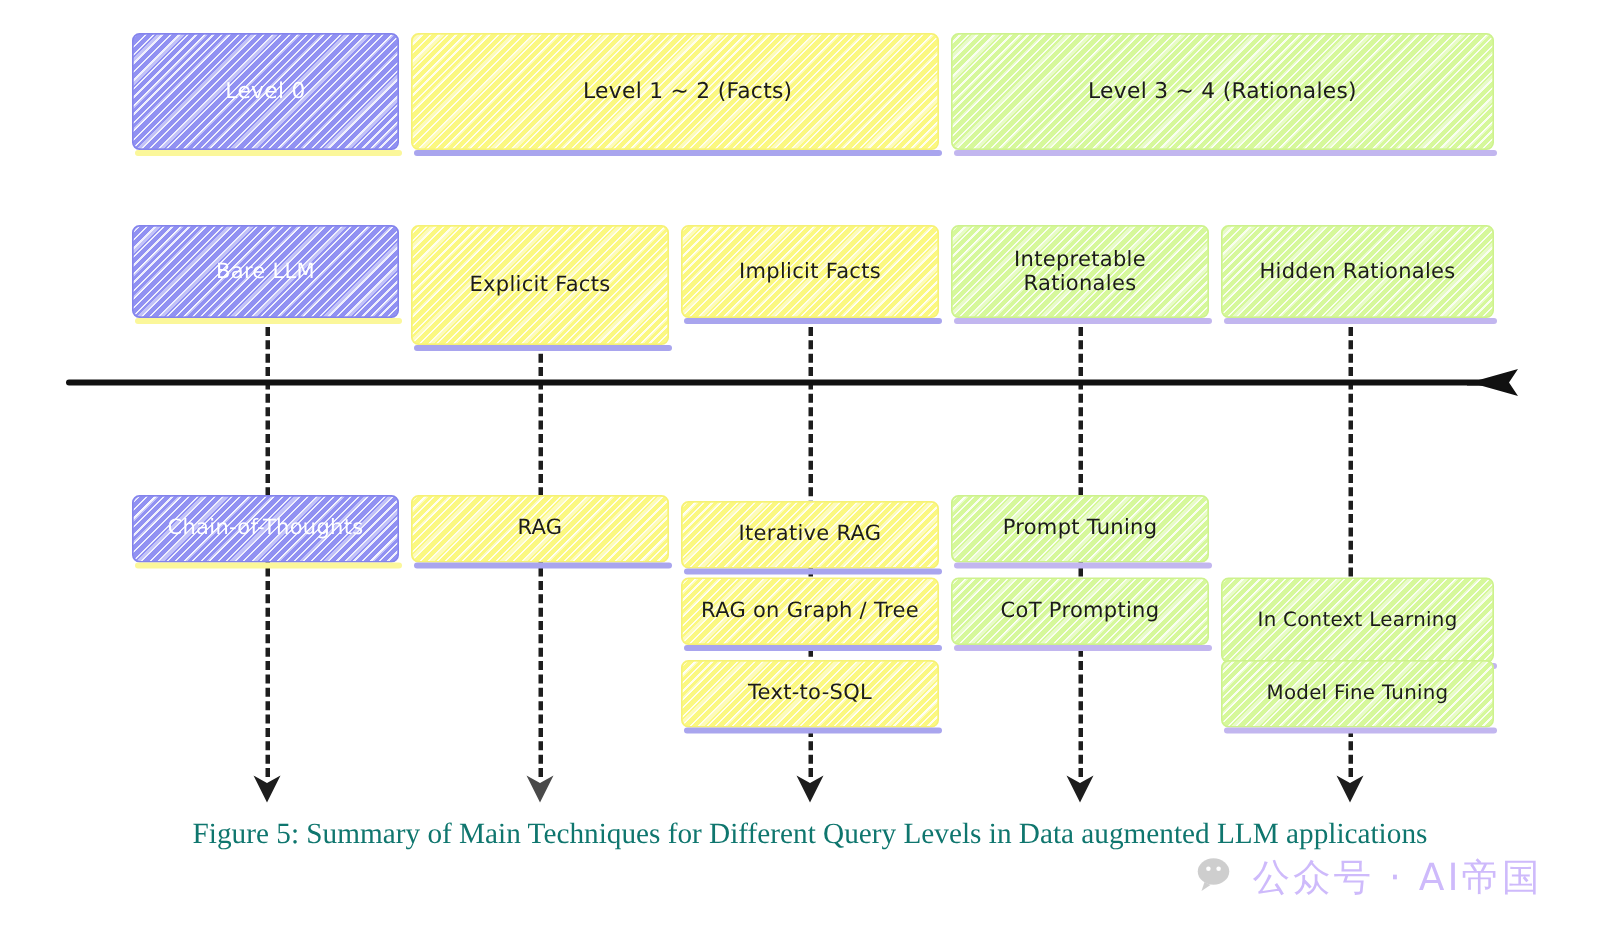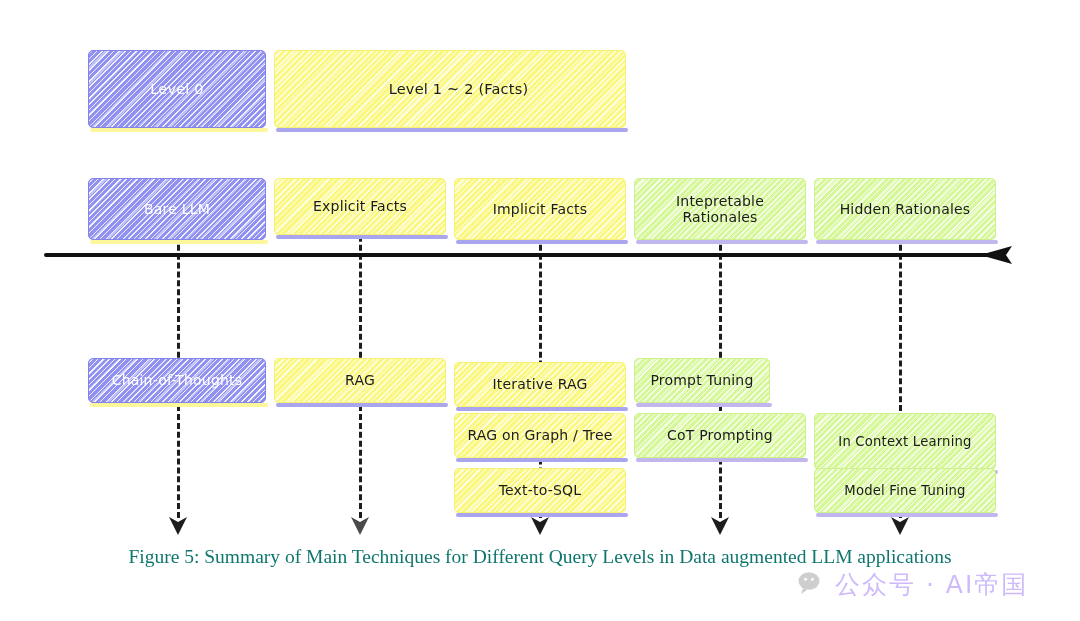--- a/index.html
+++ b/index.html
@@ -30,21 +30,20 @@
     align-items: center;
     justify-content: center;
     text-align: center;
     line-height: 1.15;
     border-radius: 5px;
     font-family: "DejaVu Sans", sans-serif;
     font-size: 14px;
     letter-spacing: 0.2px;
     color: #1b1b1b;
     z-index: 3;
-    margin-top: 28px;
   }
   .sbox .lbl {
     position: relative;
     z-index: 4;
     white-space: pre-line;
     padding: 0 6px;
   }
 
   
   .sbox::before {
@@ -167,26 +166,29 @@
 <div id="stage">
 
   <div class="sbox hdr c-purple" style="left:88px; top:22px; width:178px; height:78px;">
     <span class="lbl">Level 0</span>
   </div>
 
   <div class="sbox hdr c-yellow" style="left:274px; top:22px; width:352px; height:78px;padding-left:17px;">
     <span class="lbl">Level 1 ~ 2 (Facts)</span>
   </div>
 
+  <div class="sbox hdr c-green" style="left:634px; top:22px; width:362px; height:78px;">
+    <span class="lbl">Level 3 ~ 4 (Rationales)</span>
+  </div>
 
   <div class="sbox c-purple" style="left:88px; top:150px; width:178px; height:62px;">
     <span class="lbl">Bare LLM</span>
   </div>
 
-  <div class="sbox c-yellow" style="left:274px; top:150px; width:172px; height:57px;">
+  <div class="sbox c-yellow" style="left:274px; top:150px; width:172px; height:80px;">
     <span class="lbl">Explicit Facts</span>
   </div>
 
   <div class="sbox c-yellow" style="left:454px; top:150px; width:172px; height:62px;">
     <span class="lbl">Implicit Facts</span>
   </div>
 
   <div class="sbox c-green" style="left:634px; top:150px; width:172px; height:62px;">
     <span class="lbl">Intepretable
 Rationales</span>
@@ -239,21 +241,21 @@
   <div class="sbox c-yellow" style="left:454px; top:334px; width:172px; height:45px;">
     <span class="lbl">Iterative RAG</span>
   </div>
   <div class="sbox c-yellow" style="left:454px; top:385px; width:172px; height:45px; font-size:14px;">
     <span class="lbl">RAG on Graph / Tree</span>
   </div>
   <div class="sbox c-yellow" style="left:454px; top:440px; width:172px; height:45px;">
     <span class="lbl">Text-to-SQL</span>
   </div>
 
-  <div class="sbox c-green" style="left:634px; top:330px; width:136px; height:45px;">
+  <div class="sbox c-green" style="left:634px; top:330px; width:172px; height:45px;">
     <span class="lbl">Prompt Tuning</span>
   </div>
   <div class="sbox c-green" style="left:634px; top:385px; width:172px; height:45px;">
     <span class="lbl">CoT Prompting</span>
   </div>
 
   <div class="sbox c-green" style="left:814px; top:385px; width:182px; height:57px; font-size:13.2px;">
     <span class="lbl">In Context Learning</span>
   </div>
   <div class="sbox c-green" style="left:814px; top:440px; width:182px; height:45px; font-size:13.2px;justify-content:center;">

